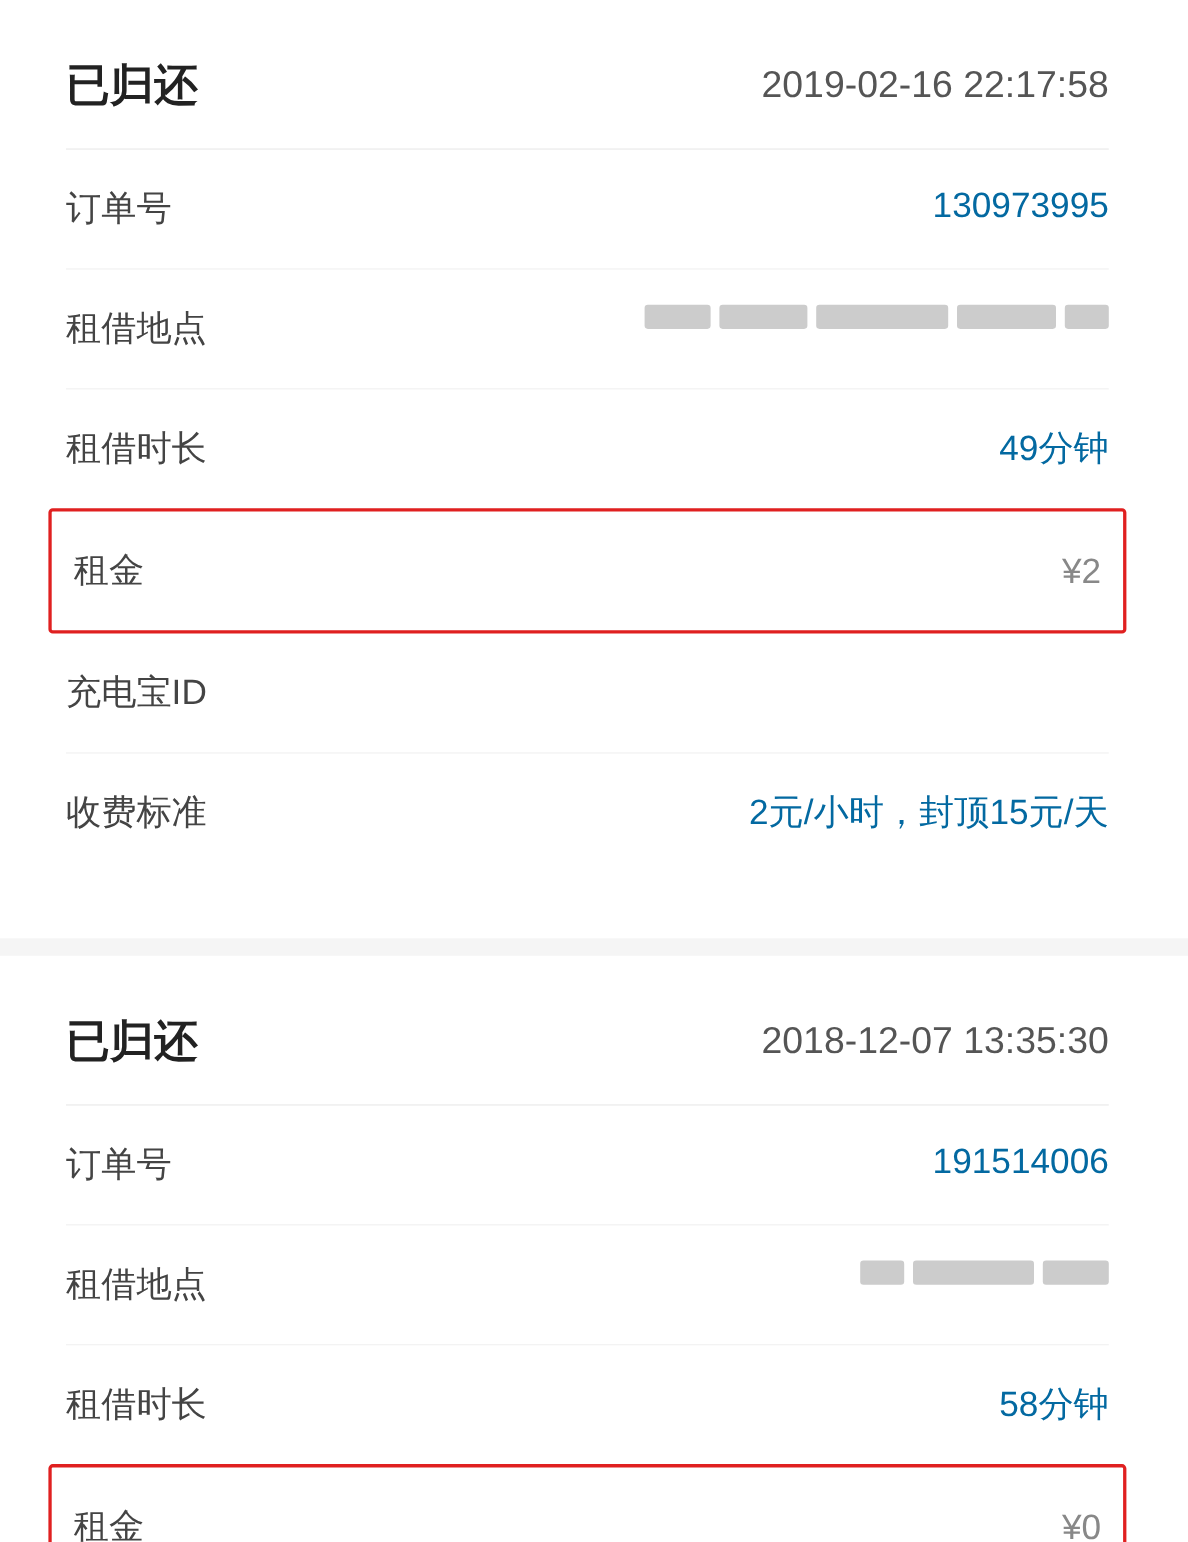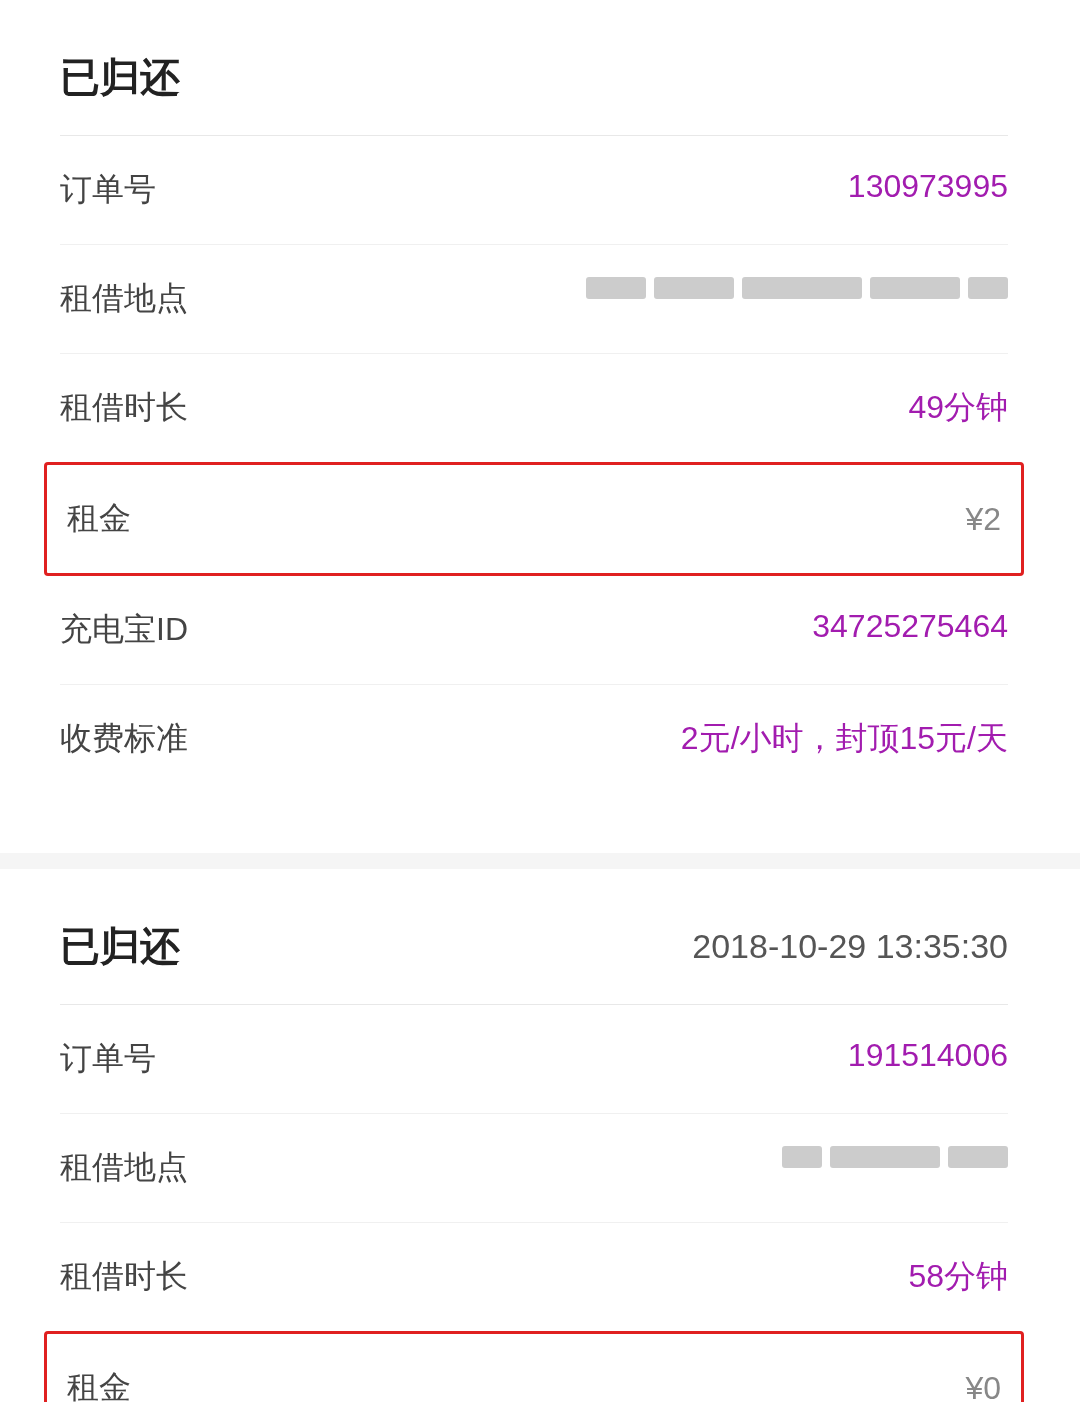--- a/index.html
+++ b/index.html
@@ -62,21 +62,21 @@
       border-bottom: none;
     }
 
     .row-label {
       font-size: 32px;
       color: #444;
     }
 
     .row-value {
       font-size: 32px;
-      color: #a21caf;
+      color: #0369a1;
     }
 
     .row-value.blurred {
       display: flex;
       align-items: center;
       gap: 8px;
     }
 
     .blur-block {
       display: inline-block;
@@ -115,20 +115,21 @@
       height: 16px;
       background: #f5f5f5;
     }
   </style>
 </head>
 <body>
 
 <div class="order-card">
   <div class="order-header">
     <span class="order-status">已归还</span>
+    <span class="order-time">2019-02-16 22:17:58</span>
   </div>
   <div class="divider-thick"></div>
 
   <div class="order-rows">
     <div class="order-row">
       <span class="row-label">订单号</span>
       <span class="row-value">130973995</span>
     </div>
 
     <div class="order-row">
@@ -151,36 +152,35 @@
   <div class="rental-fee-wrapper">
     <div class="rental-fee-row">
       <span class="row-label">租金</span>
       <span class="row-value">¥2</span>
     </div>
   </div>
 
   <div class="rows-after-fee">
     <div class="order-row">
       <span class="row-label">充电宝ID</span>
-      <span class="row-value">34725275464</span>
     </div>
 
     <div class="order-row">
       <span class="row-label">收费标准</span>
       <span class="row-value">2元/小时，封顶15元/天</span>
     </div>
   </div>
 </div>
 
 <div class="section-divider"></div>
 
 <div class="order-card">
   <div class="order-header">
     <span class="order-status">已归还</span>
-    <span class="order-time">2018-10-29 13:35:30</span>
+    <span class="order-time">2018-12-07 13:35:30</span>
   </div>
   <div class="divider-thick"></div>
 
   <div class="order-rows">
     <div class="order-row">
       <span class="row-label">订单号</span>
       <span class="row-value">191514006</span>
     </div>
 
     <div class="order-row">

